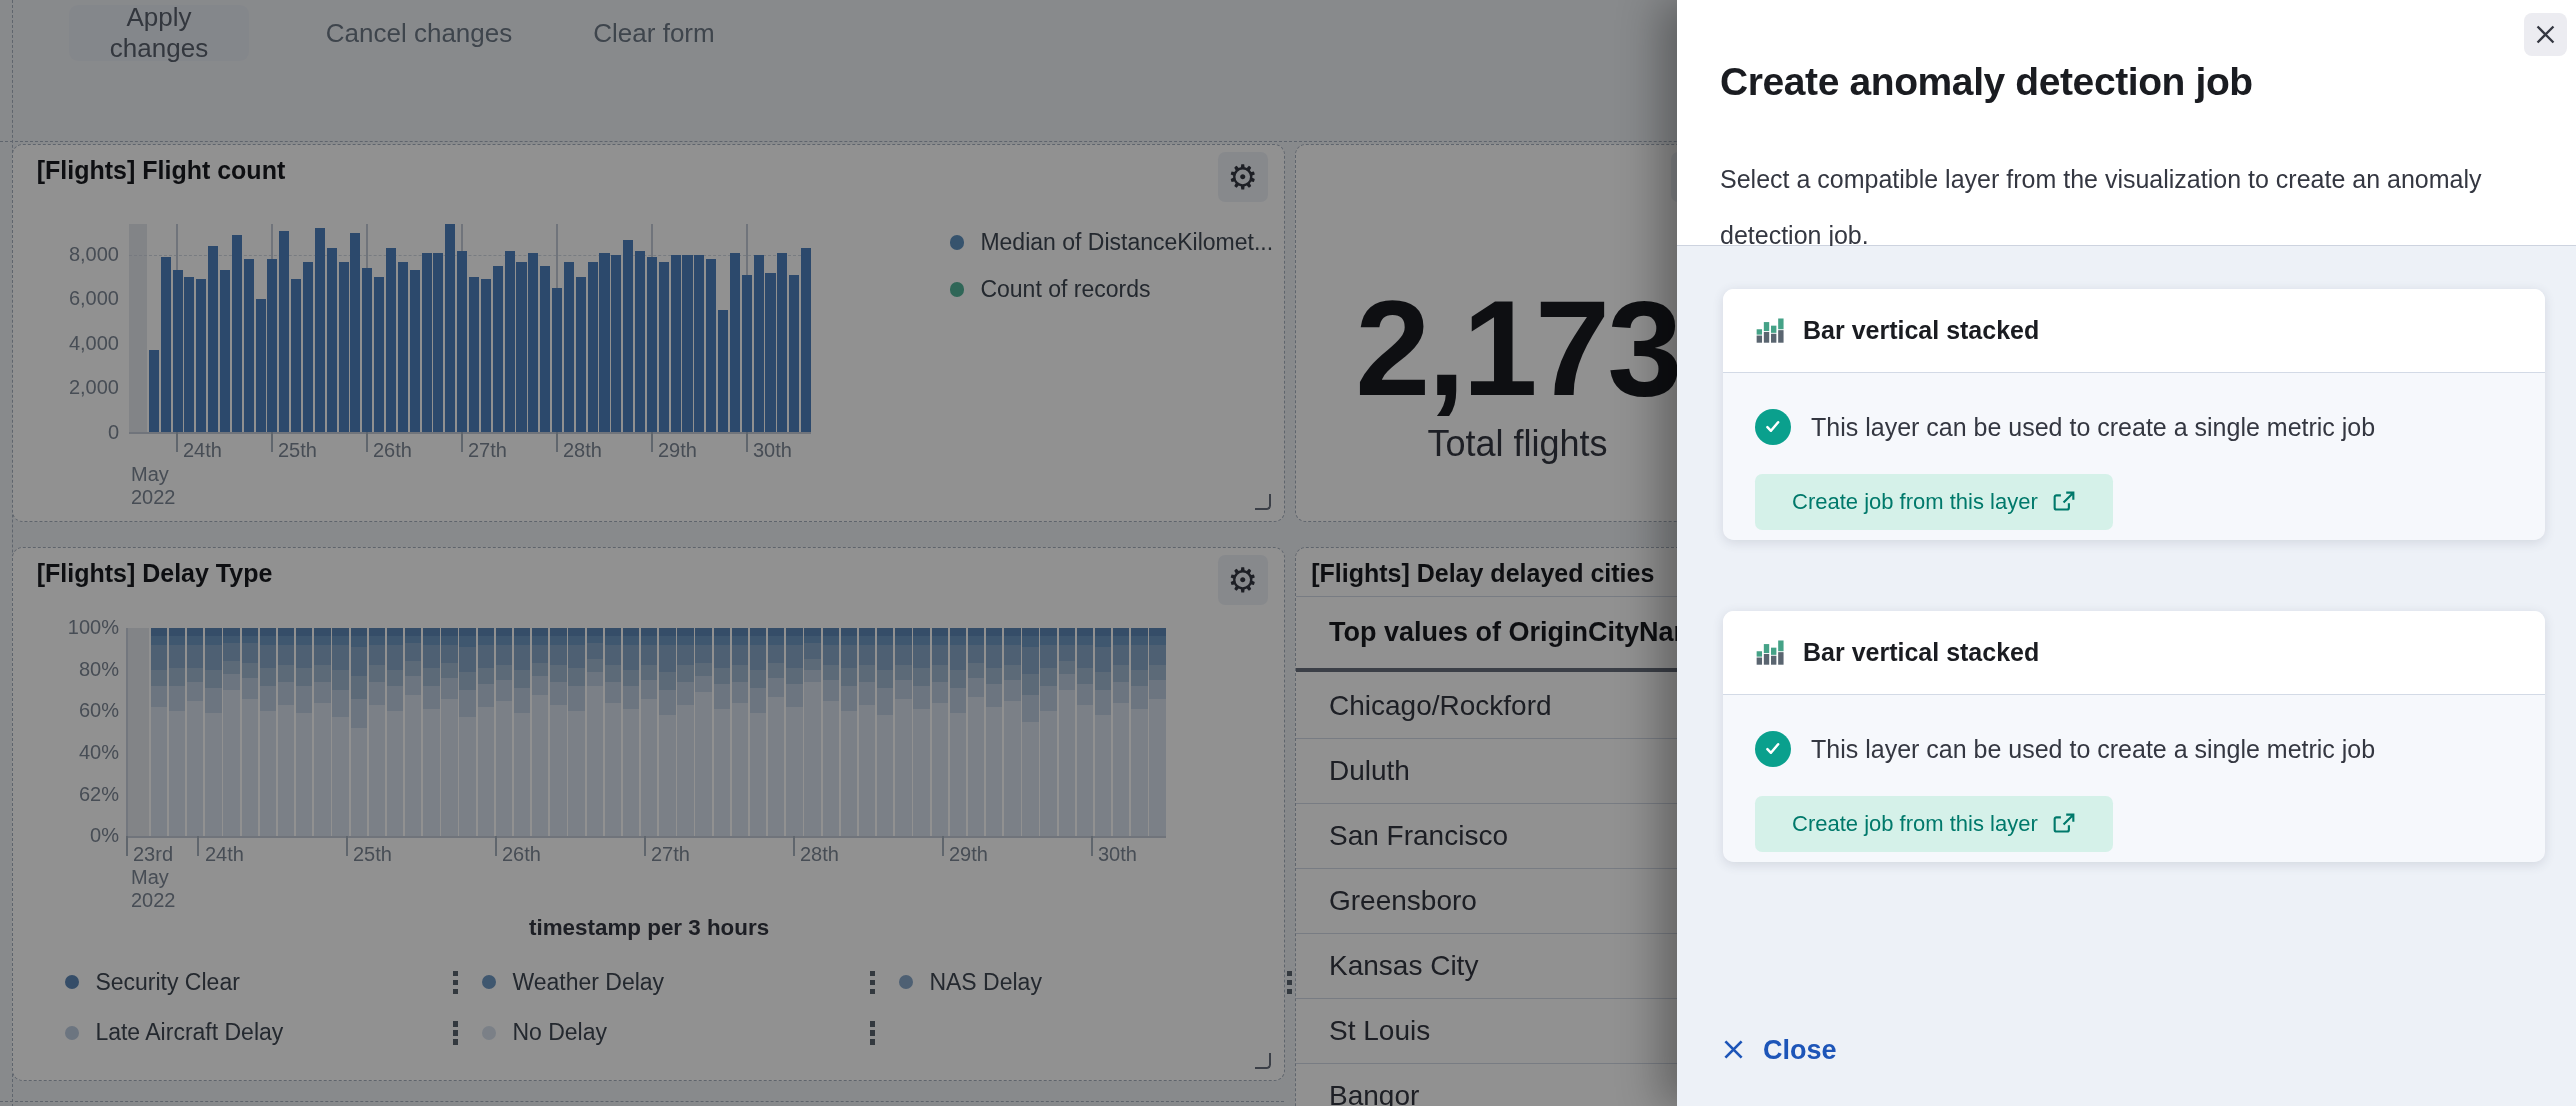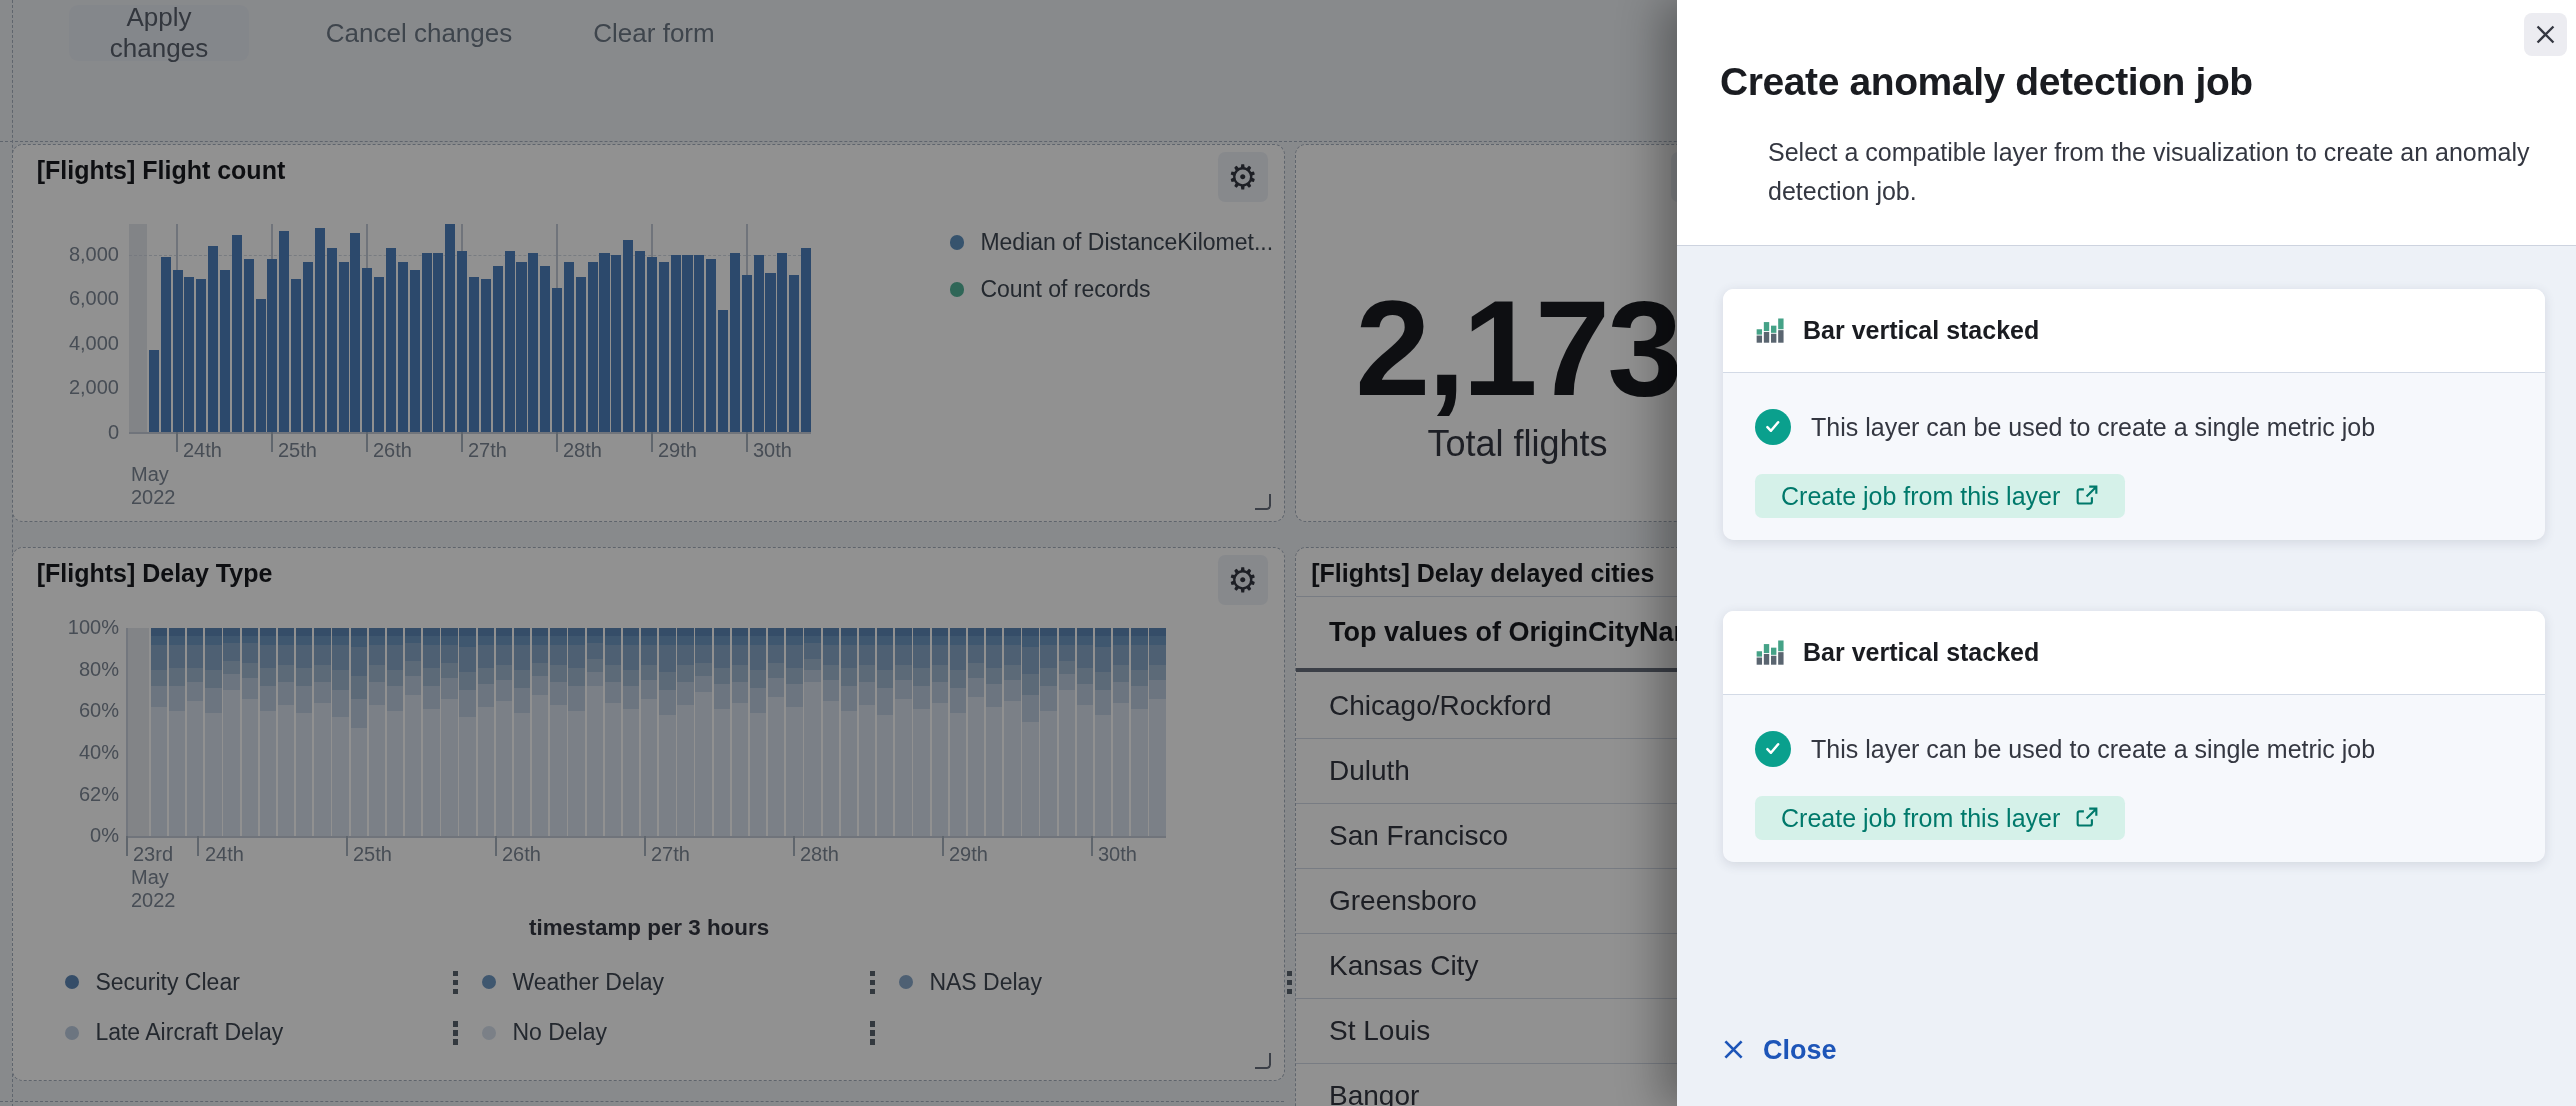--- a/index.html
+++ b/index.html
@@ -49,34 +49,34 @@
   .tbl-rows{position:absolute;left:0;right:0;}
   .tbl-row{height:64px;border-bottom:1.8px solid #d3dae6;display:flex;align-items:center;
            padding-left:33px;font-size:28px;color:#343741;white-space:nowrap;overflow:hidden;}
   
   .dim-overlay{position:absolute;inset:0;background:rgba(0,0,0,0.43);z-index:10;}
   
   .flyout{position:absolute;top:0;right:0;width:899px;height:1107px;background:#ffffff;z-index:20;
           box-shadow:-16px 0 41px rgba(0,0,0,0.32);}
   .flyout-header{position:absolute;left:0;right:0;top:0;height:246px;background:#fff;border-bottom:1.8px solid #cdd3df;box-sizing:border-box;}
   .flyout-title{position:absolute;left:43px;top:34px;font-size:39px;font-weight:700;color:#1a1c21;letter-spacing:-0.4px;}
-  .flyout-desc{position:absolute;left:43px;top:108px;width:807px;font-size:25px;line-height:39px;color:#343741;margin-left:48px;}
+  .flyout-desc{position:absolute;left:43px;top:126px;width:807px;font-size:25px;line-height:56px;color:#343741;}
   .flyout-close{position:absolute;top:12.6px;right:9px;width:43px;height:43px;border-radius:8px;background:#ececf1;
                 display:flex;align-items:center;justify-content:center;cursor:pointer;border:none;}
   .flyout-body{position:absolute;left:0;right:0;top:246px;bottom:0;background:#edf1f7;}
   .card{position:absolute;left:46px;width:822px;height:251px;background:#f6f8fc;border-radius:10.8px;
         box-shadow:0 2.7px 10.8px rgba(55,65,95,0.14);overflow:hidden;}
   .card-header{height:84px;background:#ffffff;border-bottom:1.8px solid #d3dae6;box-sizing:border-box;
                display:flex;align-items:center;gap:16px;padding-left:32px;}
   .card-title{font-size:25px;font-weight:700;color:#1a1c21;}
   .card-body{padding:36px 32px 0;}
   .check-row{display:flex;align-items:center;gap:20px;font-size:25px;color:#343741;}
   .check-circle{width:36px;height:36px;border-radius:50%;display:flex;align-items:center;justify-content:center;flex:none;}
-  .create-btn{margin-top:29px;height:44px;border:none;border-radius:7.2px;display:inline-flex;align-items:center;gap:14.4px;
-              padding:0 26px;font-size:25px;font-weight:500;cursor:pointer;font-family:inherit;}
+  .create-btn{margin-top:29px;height:56px;border:none;border-radius:7.2px;display:inline-flex;align-items:center;gap:14.4px;
+              padding:0 37px;font-size:22px;font-weight:500;cursor:pointer;font-family:inherit;}
   .flyout-footer{position:absolute;left:43px;bottom:41px;display:flex;align-items:center;gap:16px;cursor:pointer;z-index:2;}
   .footer-close-label{font-size:27px;font-weight:600;}
 </style>
 </head>
 <body>
 
 <div class="stage">
 
   <div class="dashboard">
 

